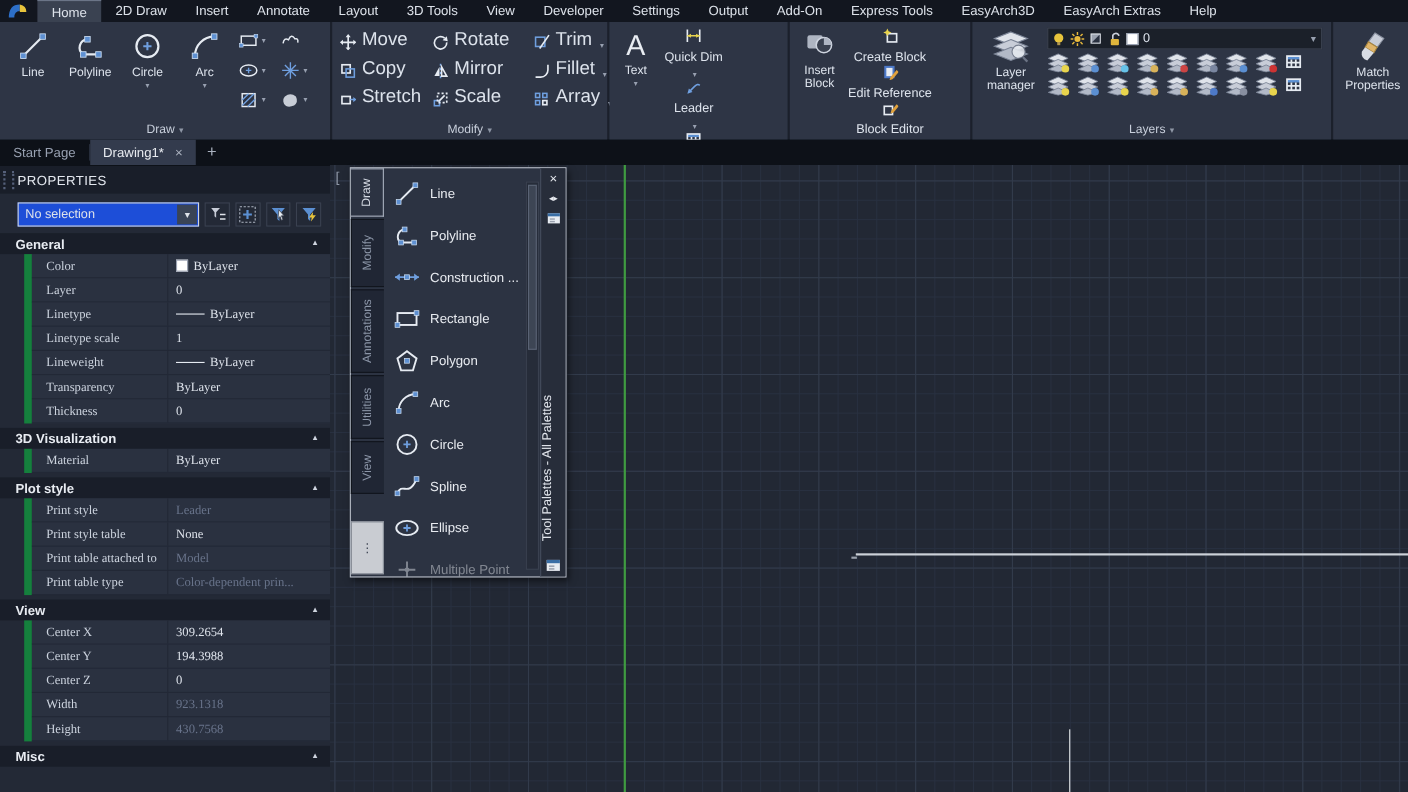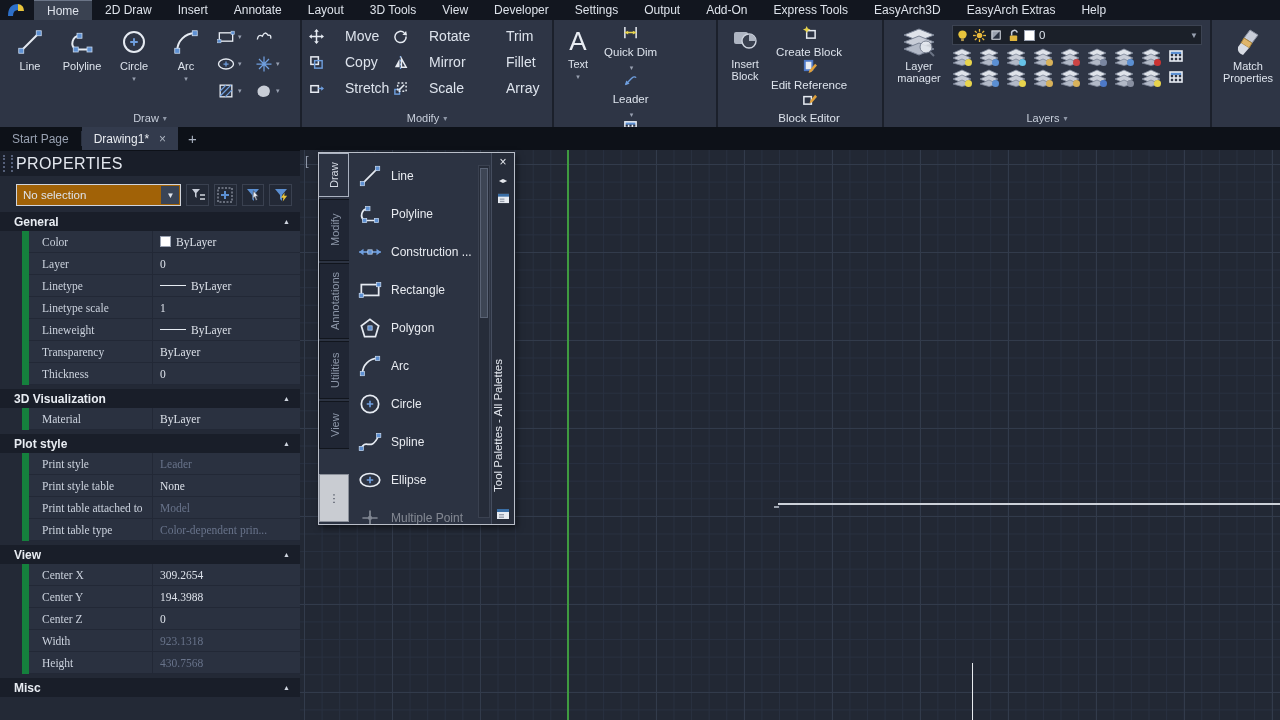--- a/index.html
+++ b/index.html
@@ -26,21 +26,21 @@
     color:#c8cfdb; font-size:11px; }
   .ptitle::after { content:"▾"; font-size:8px; color:#8f97a6; margin-left:4px; }
   .rbig { width:52px; display:flex; flex-direction:column; align-items:center; padding-top:4px; color:#dde3ec; font-size:11px; }
   .rbig .lbl { margin-top:3px; text-align:center; line-height:12px; }
   .dda::after { content:"▾"; font-size:7px; color:#98a0b0; display:block; text-align:center; margin-top:1px; }
   .smallgrid { display:grid; grid-template-columns:38px 38px; grid-auto-rows:27px; margin-left:4px; align-items:center; }
   .sg { display:flex; align-items:center; gap:2px; }
   .sg::after { content:"▾"; font-size:7px; color:#98a0b0; }
   .sg.noarrow::after { content:""; }
   .mgrid { display:grid; grid-template-columns:84px 92px 78px; grid-auto-rows:26px; align-items:center; }
-  .mitem { display:flex; align-items:center; gap:21px; color:#dde3ec; font-size:14px; padding-left:3px; }
+  .mitem { display:flex; align-items:flex-end; gap:5px; color:#dde3ec; font-size:17px; padding-left:3px; }
   .mitem.dda2::after { content:"▾"; font-size:7px; color:#98a0b0; margin-left:2px; }
   .vsep { width:1px; background:#222837; margin:4px 4px; }
   .icol { display:flex; flex-direction:column; justify-content:space-around; padding:2px 2px; }
   .arows { display:flex; flex-direction:column; justify-content:space-around; padding:2px 0; }
   .arow { display:flex; align-items:center; gap:6px; color:#dde3ec; font-size:11.5px;flex-direction:column; }
   .layer-right { display:flex; flex-direction:column; padding:2px 2px; gap:3px; }
   #layercombo { width:250px; height:20px; background:#1b2029; border:1px solid #3c4352;
     display:flex; align-items:center; gap:4px; padding:0 3px; color:#dde3ec; font-size:11.5px; }
   #layercombo .arrowbtn { margin-left:auto; color:#98a0b0; font-size:8px; }
   .lyrrow { display:flex; gap:7px; }
@@ -72,23 +72,23 @@
   #yaxis { position:absolute; left:267px; top:0; width:2px; height:570px; background:#3f9b40; }
   #drawnline { position:absolute; left:478px; top:353px; width:502px; height:2px; background:#ccd1d8; }
   #linegrip { position:absolute; left:474px; top:356px; width:5px; height:2px; background:#9aa1ac; }
   #crosshair { position:absolute; left:672px; top:513px; width:1px; height:57px; background:#e8ebee; }
 
   
   #props { position:absolute; left:0; top:1px; width:300px; height:569px; background:#232936;
     color:#ccd3de; font-size:11.5px; }
   #propshdr { height:25px; display:flex; align-items:center; background:#191e29; }
   #grab { width:10px; height:17px; margin:0 3px 0 3px; border-left:2px dotted #55607a; border-right:2px dotted #55607a; }
-  #propstitle { font-size:16px; color:#e4e8ef; letter-spacing:.4px; }
+  #propstitle { font-size:12px; color:#e4e8ef; letter-spacing:.4px; }
   #selrow { display:flex; align-items:center; margin:8px 8px 6px 16px; gap:5px; }
-  #selcombo { width:168px; height:22px; background:#a16207; border:1px solid #d0d4dc;
+  #selcombo { width:168px; height:22px; background:#1d4ed8; border:1px solid #d0d4dc;
     display:flex; align-items:center; color:#dde2ea; }
   #selcombo .txt { padding-left:6px; flex:1; }
   #selcombo .btn { width:18px; height:18px; margin-right:1px; background:#3a4456; color:#dfe3ea;
     display:flex; align-items:center; justify-content:center; font-size:8px; }
   .tbtn { width:23px; height:22px; background:#232936; border:1px solid #3a4150;
     display:flex; align-items:center; justify-content:center; }
   .sect { margin-top:4px; }
   .shdr { height:19px; background:#191e29; display:flex; align-items:center; padding:0 10px 0 14px;
     font-weight:bold; color:#e8ecf2; font-size:12px; }
   .shdr::after { content:"▲"; margin-left:auto; font-size:7px; color:#cfd5df; }

